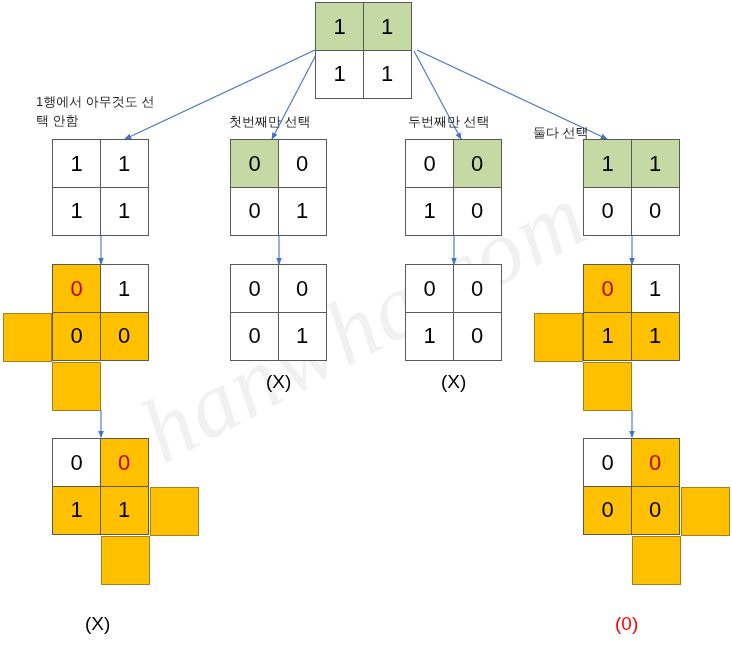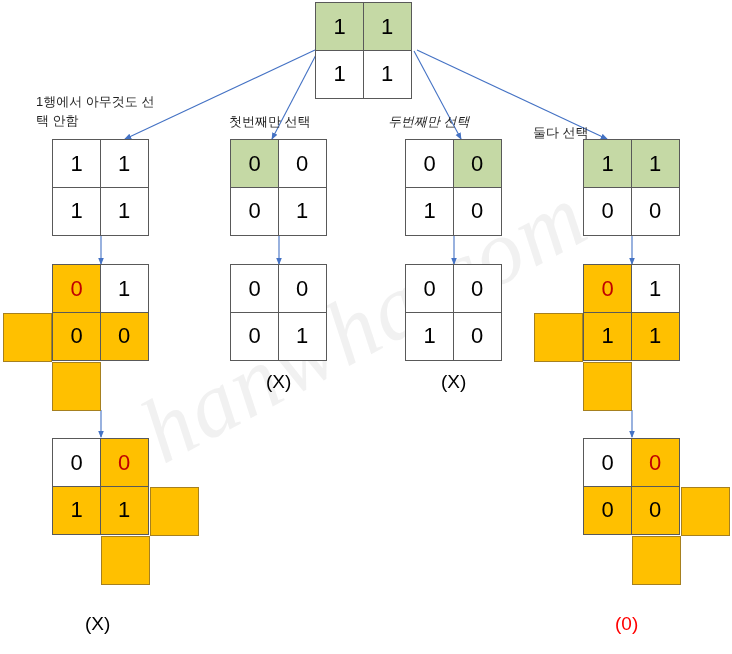--- a/index.html
+++ b/index.html
@@ -179,21 +179,21 @@
     </div>
     <div class="row">
       <div class="cell">1</div>
       <div class="cell">1</div>
     </div>
   </div>
 
   <div class="label" style="left:36px; top:93px; width:160px;">1행에서 아무것도 선
 택 안함</div>
   <div class="label" style="left:229px; top:113px;text-align:right;">첫번째만 선택</div>
-  <div class="label" style="left:388px; top:113px;font-style:italic;">두번째만 선택</div>
+  <div class="label" style="left:408px; top:113px;">두번째만 선택</div>
   <div class="label" style="left:533px; top:124px;">둘다 선택</div>
 
   <div class="grid" style="left:52px; top:139px;">
     <div class="row">
       <div class="cell">1</div>
       <div class="cell">1</div>
     </div>
     <div class="row">
       <div class="cell">1</div>
       <div class="cell">1</div>

